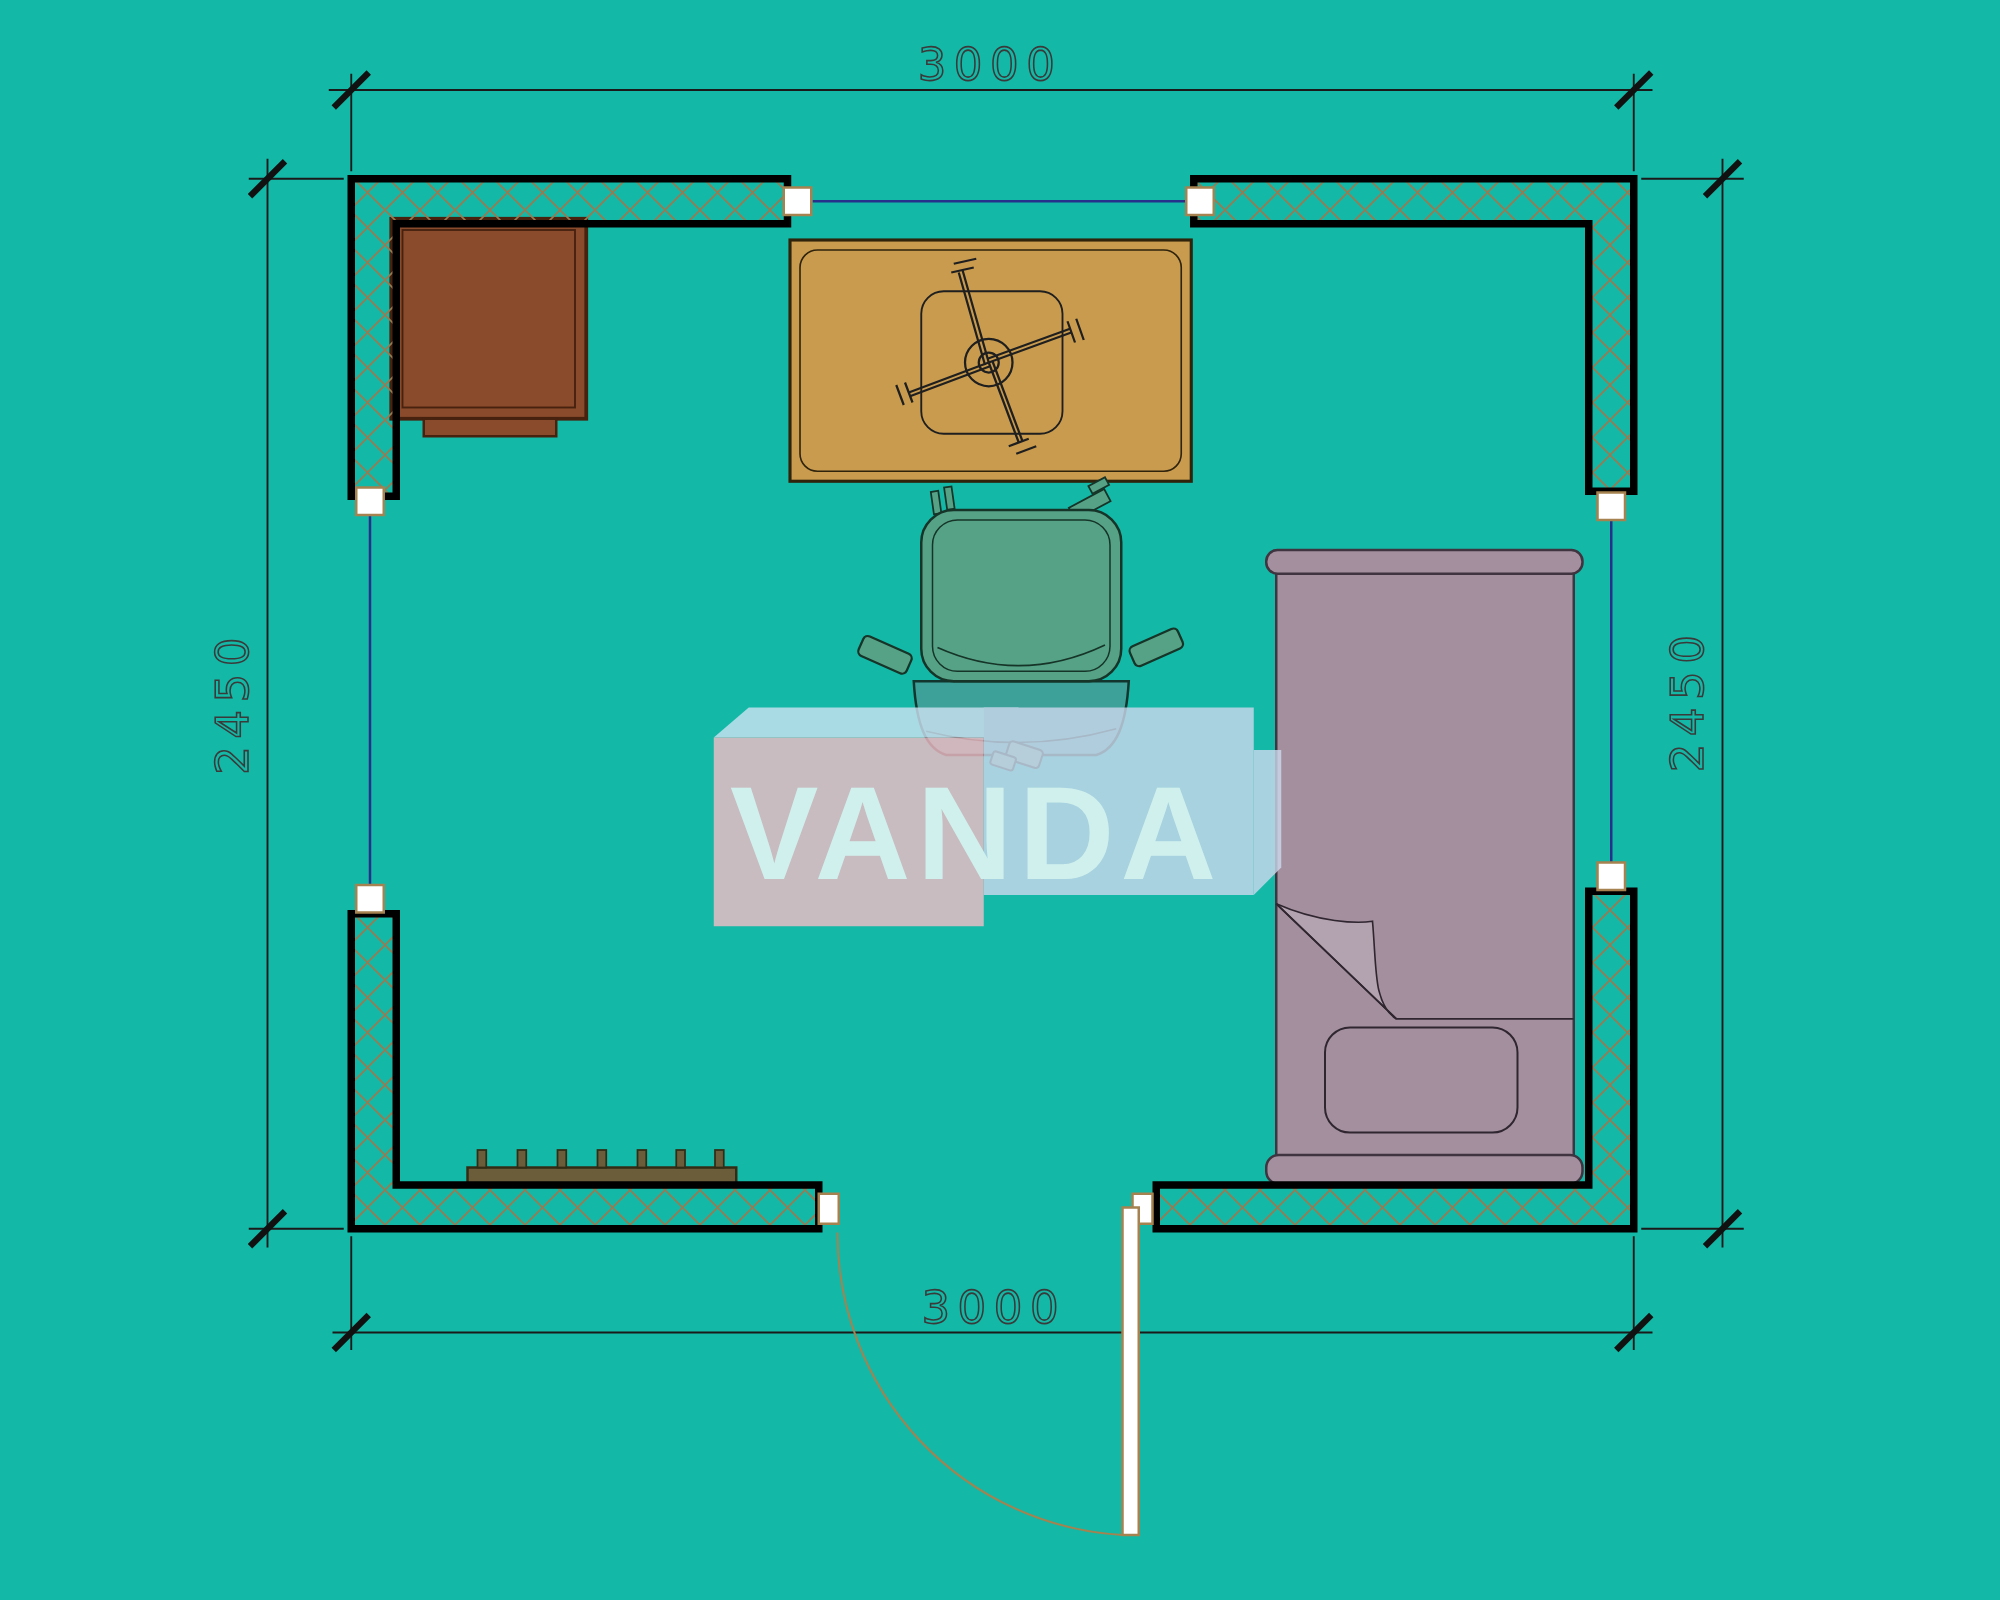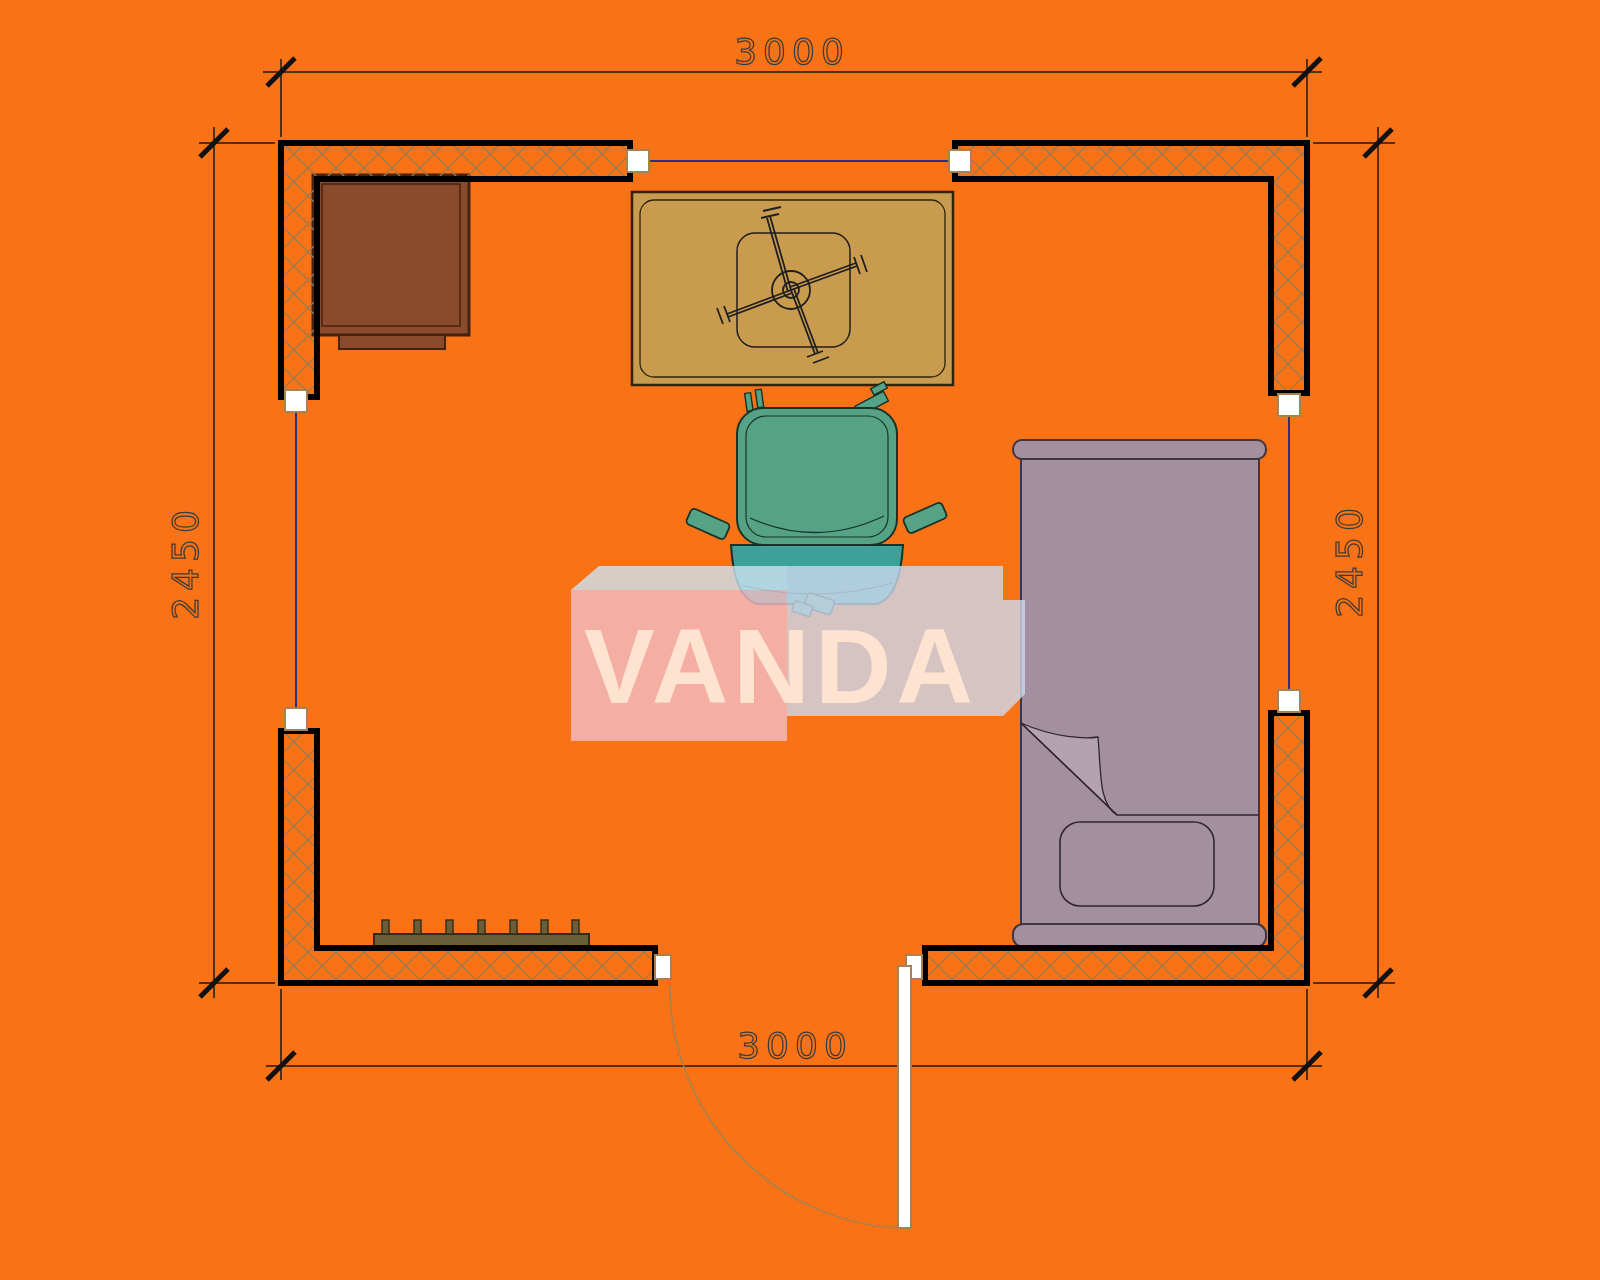--- a/index.html
+++ b/index.html
@@ -1,16 +1,16 @@
 <!DOCTYPE html>
 <html><head>
 <meta charset="utf-8">
 <style>
   html,body{margin:0;padding:0;background:#ffffff;}
-  .plan-wrap{position:relative;width:1600px;height:1280px;background:#f97316;overflow:hidden;
+  .plan-wrap{position:relative;width:1600px;height:1280px;background:#14b8a6;overflow:hidden;
              font-family:"DejaVu Sans", sans-serif;}
   svg{position:absolute;left:0;top:0;}
   .dim-text{font-family:"DejaVu Sans", sans-serif;font-size:36px;letter-spacing:6px;
             fill:none;stroke-width:1.25px;}
   .wm-text{font-family:"Liberation Sans", sans-serif;font-weight:bold;font-size:106px;
            letter-spacing:5px;}
 </style>
 </head>
 <body>
 

